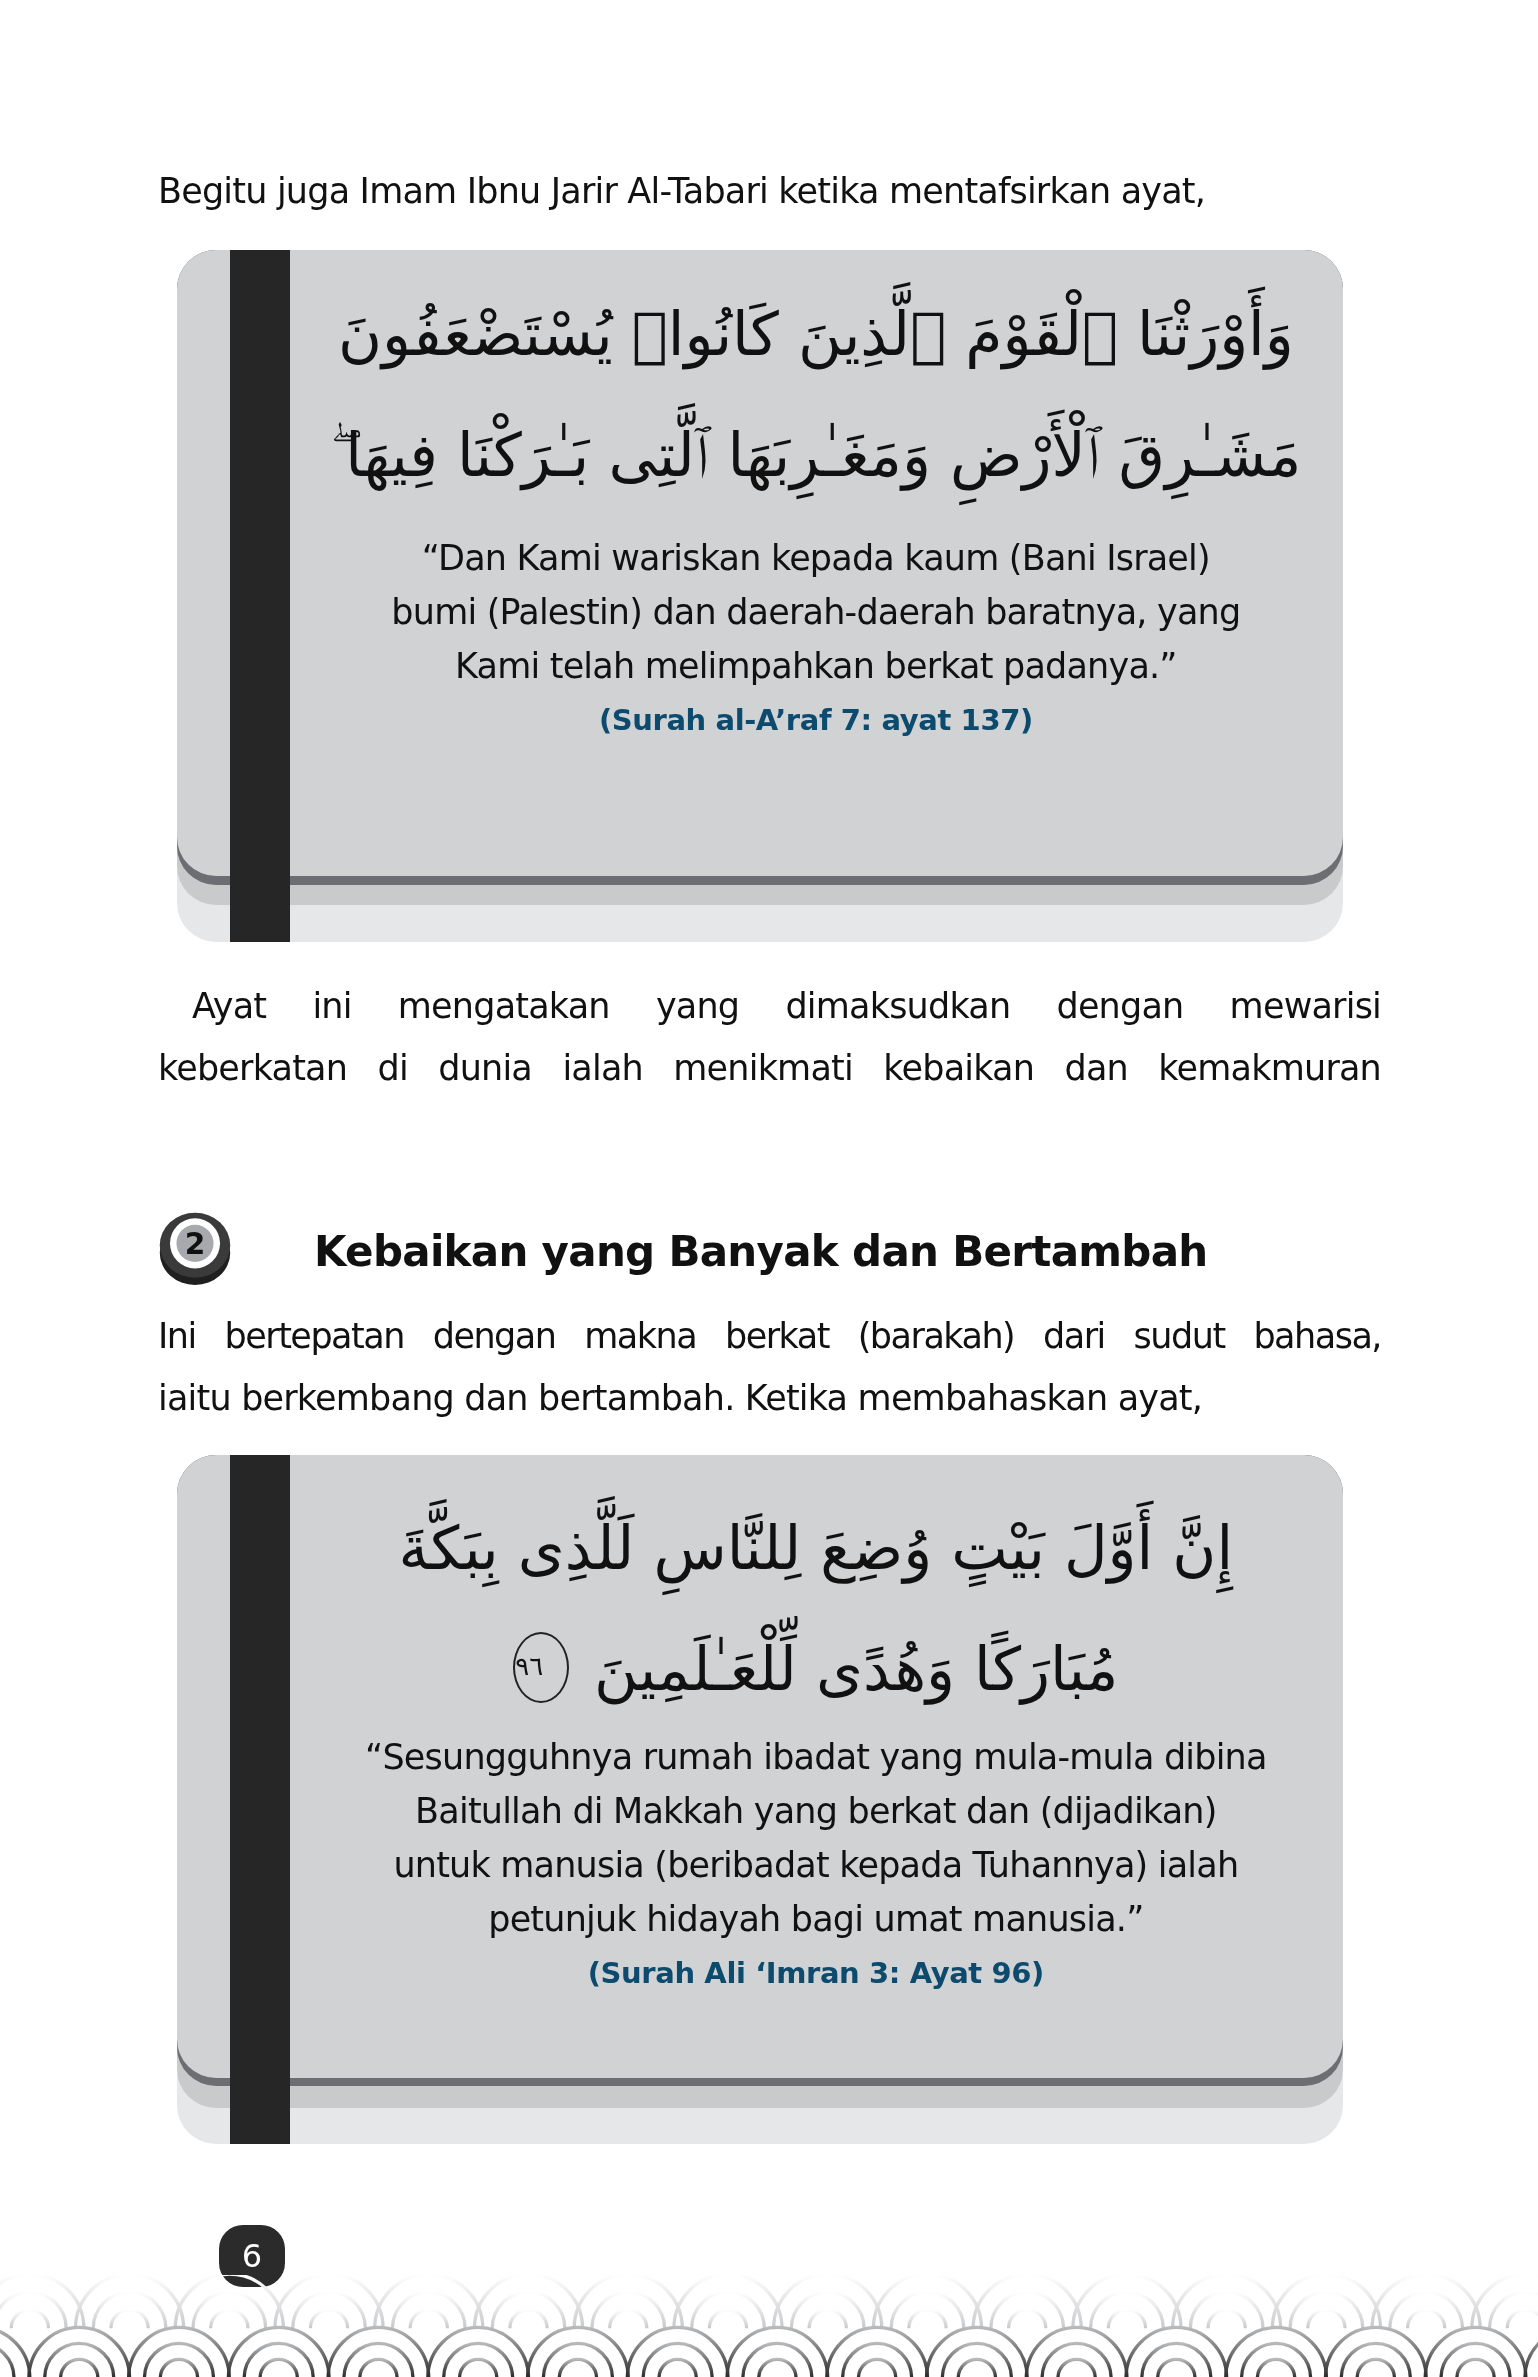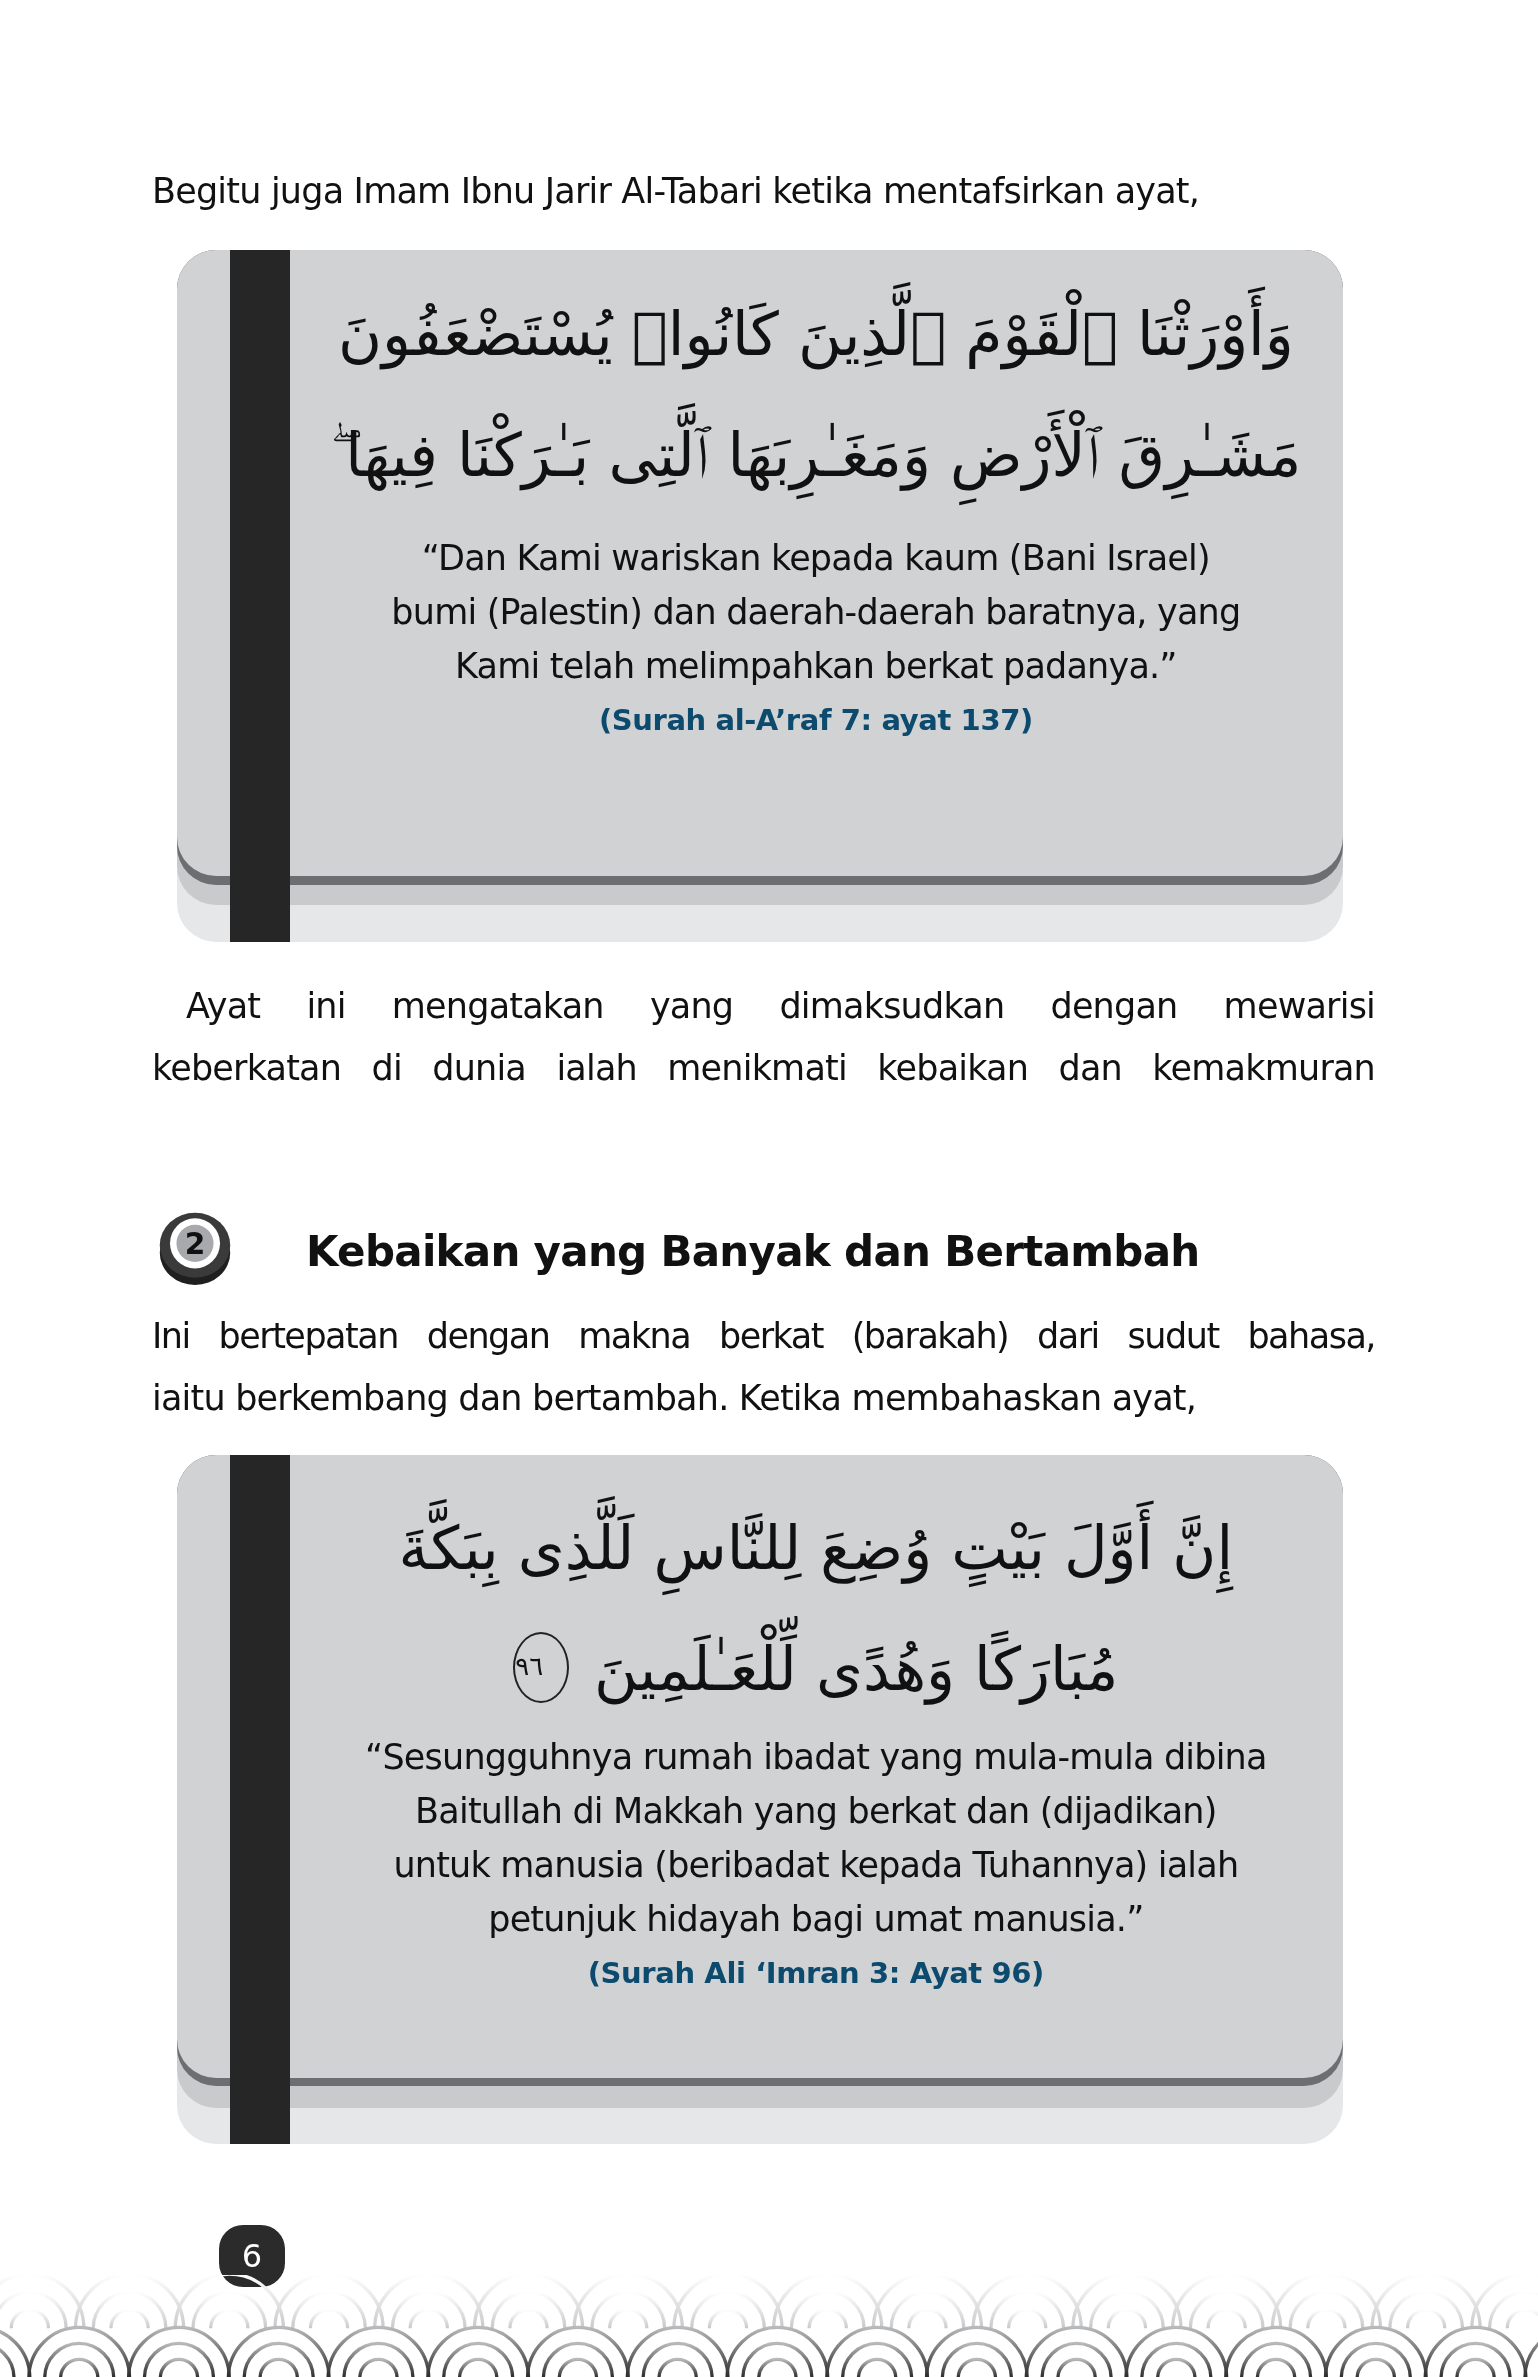--- a/index.html
+++ b/index.html
@@ -10,21 +10,21 @@
   body {
     width: 1538px;
     height: 2377px;
     position: relative;
     overflow: hidden;
     font-family: "DejaVu Sans", "Liberation Sans", sans-serif;
     color: #111111;
   }
   .para {
     position: absolute;
-    left: 152px;
+    left: 158px;
     width: 1223px;
     font-size: 35px;
     line-height: 62px;
     letter-spacing: -0.8px;
     color: #111;
     margin: 0;
   }
   .para.justify {
     text-align: justify;
     text-align-last: left;
@@ -125,21 +125,21 @@
   
   .section-badge {
     position: absolute;
     left: 157px;
     top: 1210px;
     width: 76px;
     height: 76px;
   }
   .section-heading {
     position: absolute;
-    left: 306px;
+    left: 314px;
     top: 1221px;
     font-size: 42px;
     font-weight: bold;
     letter-spacing: -0.7px;
     color: #111;
     line-height: 62px;
     white-space: nowrap;
   }
 
   

